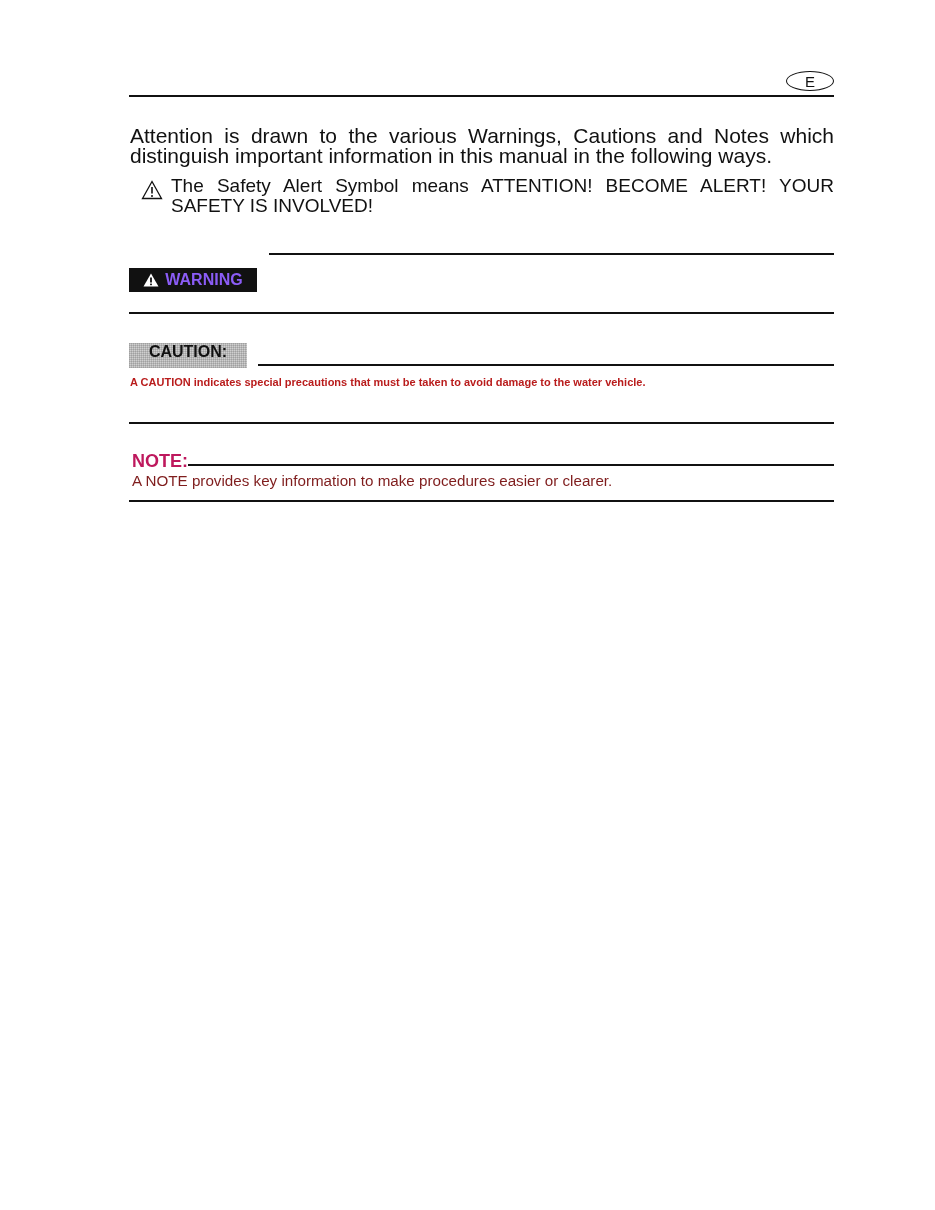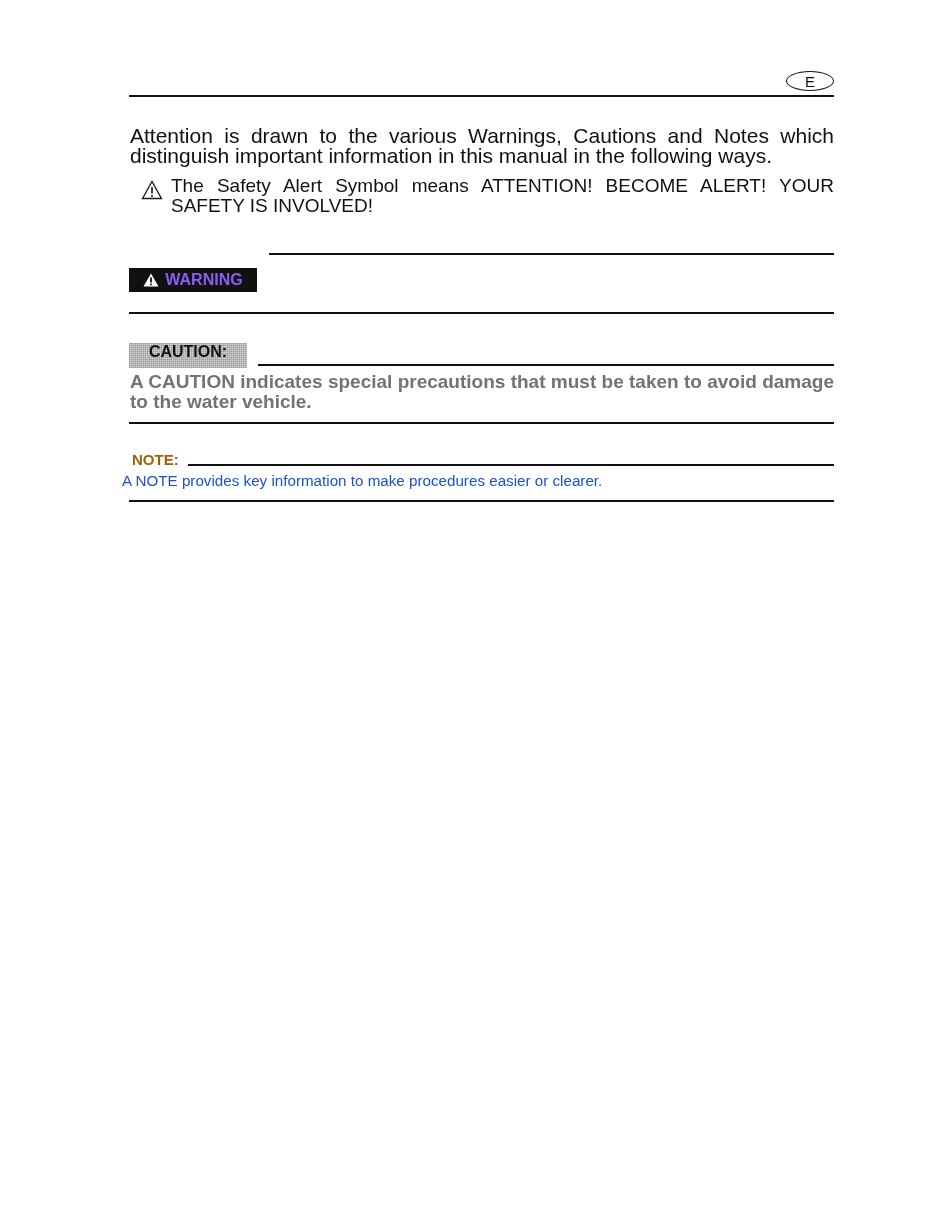--- a/index.html
+++ b/index.html
@@ -54,33 +54,33 @@
       background-color: #cfcfcf;
       background-image:
         repeating-linear-gradient(0deg, rgba(0,0,0,0.12) 0 1px, transparent 1px 2px),
         repeating-linear-gradient(90deg, rgba(0,0,0,0.12) 0 1px, transparent 1px 2px);
       color: #111; font-weight: bold; font-size: 16px;
       display: flex; align-items: flex-start; justify-content: center;
     }
     .caution-headrule { position: absolute; left: 258px; top: 364px; width: 576px; height: 2px; background: #111; }
     .caution-body {
       position: absolute; left: 130px; top: 372px; width: 704px;
-      font-size: 19px; line-height: 20px; font-weight: bold; text-align: justify; color: #737373;
+      font-size: 11px; line-height: 20px; font-weight: bold; text-align: justify; color: #b91c1c;
     }
     .caution-footrule { position: absolute; left: 129px; top: 422px; width: 705px; height: 2px; background: #111; }
 
     
     .note-label {
       position: absolute; left: 132px; top: 451px;
-      font-size: 15px; font-weight: bold; color: #a16207;
+      font-size: 18px; font-weight: bold; color: #be185d;
     }
     .note-headrule { position: absolute; left: 188px; top: 464px; width: 646px; height: 2px; background: #111; }
     .note-body {
-      position: absolute; left: 122px; top: 471px; width: 704px;
-      font-size: 15.2px; line-height: 20px; color: #1d4ed8;
+      position: absolute; left: 132px; top: 471px; width: 704px;
+      font-size: 15.2px; line-height: 20px; color: #7f1d1d;
     }
     .note-footrule { position: absolute; left: 129px; top: 500px; width: 705px; height: 2px; background: #111; }
   </style>
 </head>
 <body>
 
 <div class="page">
 
   <div class="lang-badge">
     <span>E</span>

